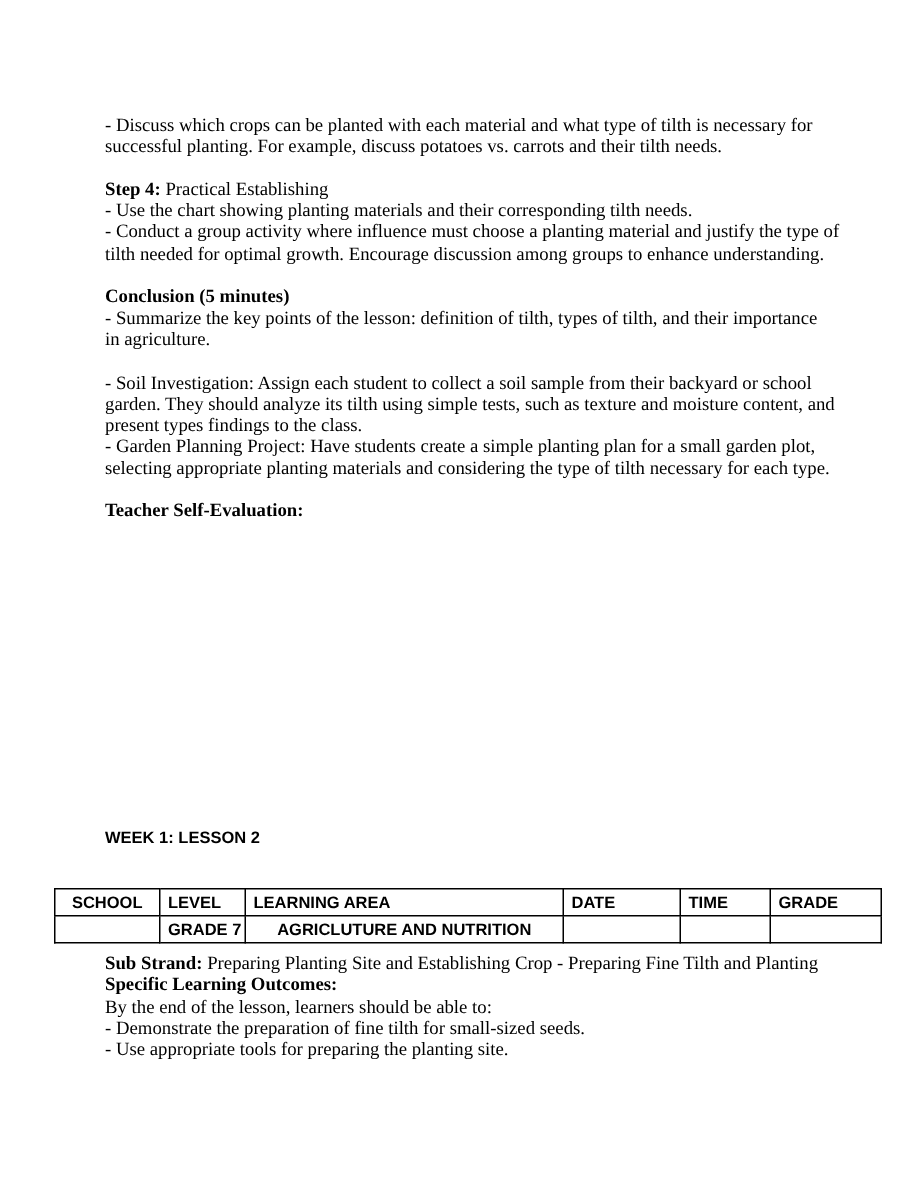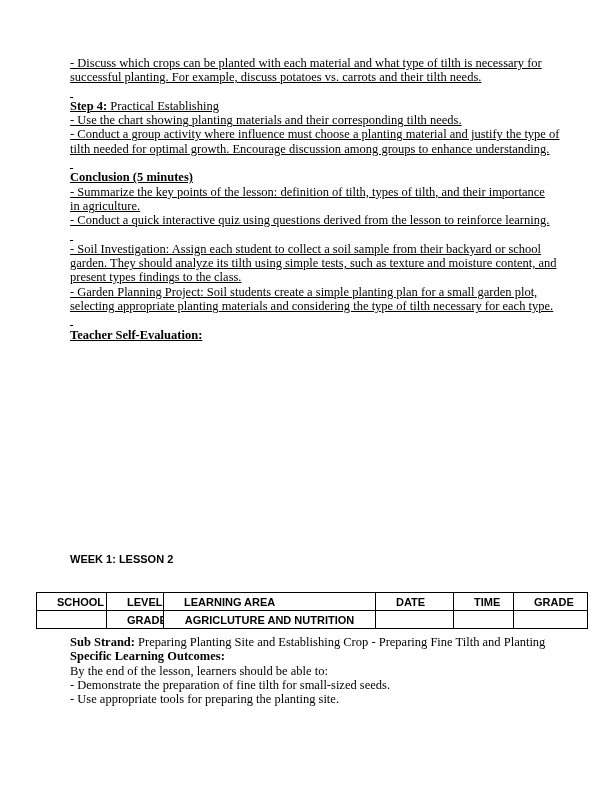--- a/index.html
+++ b/index.html
@@ -29,27 +29,27 @@
   #info-table {
     position:absolute; left:36px; top:592px;
     border-collapse:collapse;
     table-layout:fixed;
     width:551px;
   }
   #info-table td {
     border:1.5px solid #000000;
     font-family:"Liberation Sans", sans-serif;
     font-weight:bold; font-size:11px;
-    padding:1px 20px;
+    padding:1px 5px;
     height:15px;
     overflow:hidden;
     white-space:nowrap;
   }
   #info-table td.center { text-align:center; }
-  #top-block    { left:70px; top:56px;text-decoration:underline;  }
+  #top-block    { left:70px; top:76px;  }
   #bottom-block { left:70px; top:635px; }
 </style>
 </head>
 <body>
 
 <div class="page">
 
   <div id="top-block" class="textblock">
       <div>
         <div class="line"><span>- Discuss which crops can be planted with each material and what type of tilth is necessary for</span></div>
@@ -60,28 +60,27 @@
         <div class="line"><span class="bold">Step 4:</span><span> Practical Establishing</span></div>
         <div class="line"><span>- Use the chart showing planting materials and their corresponding tilth needs.</span></div>
         <div class="line"><span>- Conduct a group activity where influence must choose a planting material and justify the type of</span></div>
         <div class="line"><span>tilth needed for optimal growth. Encourage discussion among groups to enhance understanding.</span></div>
       </div>
       <div class="line">&nbsp;</div>
       <div>
         <div class="line"><span class="bold">Conclusion (5 minutes)</span></div>
         <div class="line"><span>- Summarize the key points of the lesson: definition of tilth, types of tilth, and their importance</span></div>
         <div class="line"><span>in agriculture.</span></div>
-        <div class="line"><span>- Conduct a quick interactive quiz using questions derived from the lesson to reinforce learning.</span></div>
       </div>
       <div class="line">&nbsp;</div>
       <div>
         <div class="line"><span>- Soil Investigation: Assign each student to collect a soil sample from their backyard or school</span></div>
         <div class="line"><span>garden. They should analyze its tilth using simple tests, such as texture and moisture content, and</span></div>
         <div class="line"><span>present types findings to the class.</span></div>
-        <div class="line"><span>- Garden Planning Project: Soil students create a simple planting plan for a small garden plot,</span></div>
+        <div class="line"><span>- Garden Planning Project: Have students create a simple planting plan for a small garden plot,</span></div>
         <div class="line"><span>selecting appropriate planting materials and considering the type of tilth necessary for each type.</span></div>
       </div>
       <div class="line">&nbsp;</div>
       <div>
         <div class="line"><span class="bold">Teacher Self-Evaluation:</span></div>
       </div>
     </div>
 
   <div id="week-heading">WEEK 1: LESSON 2</div>
 

